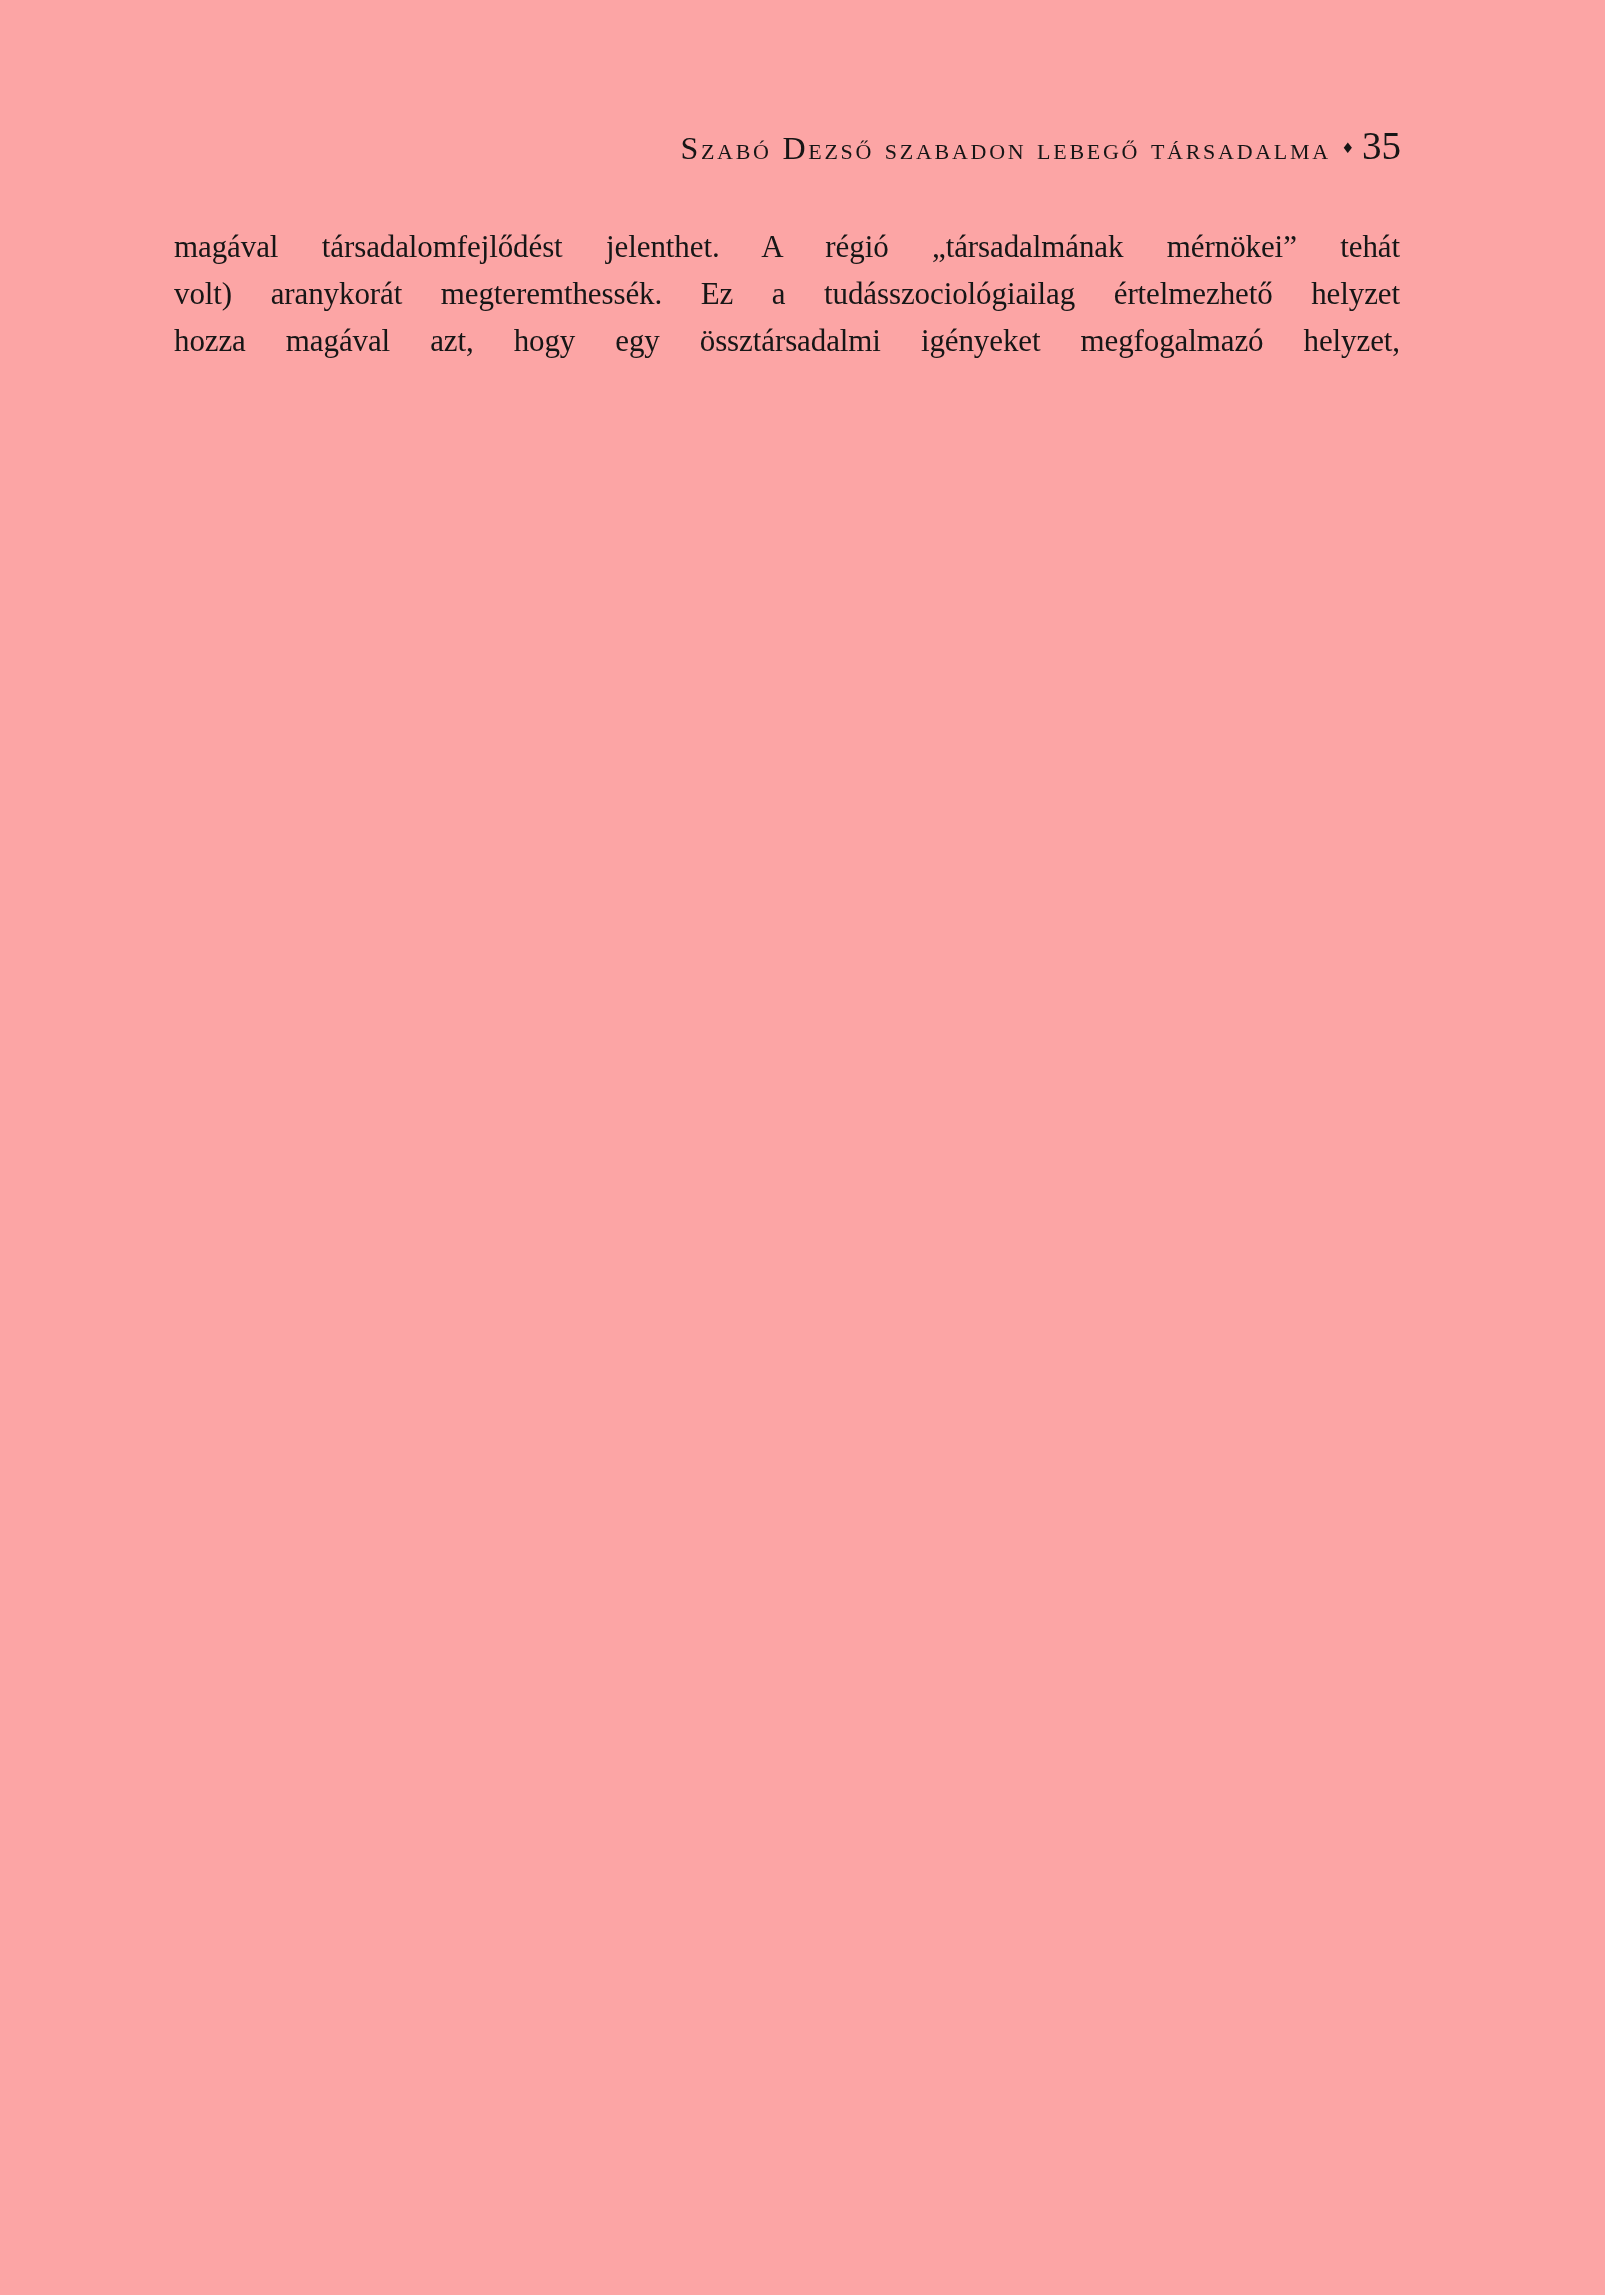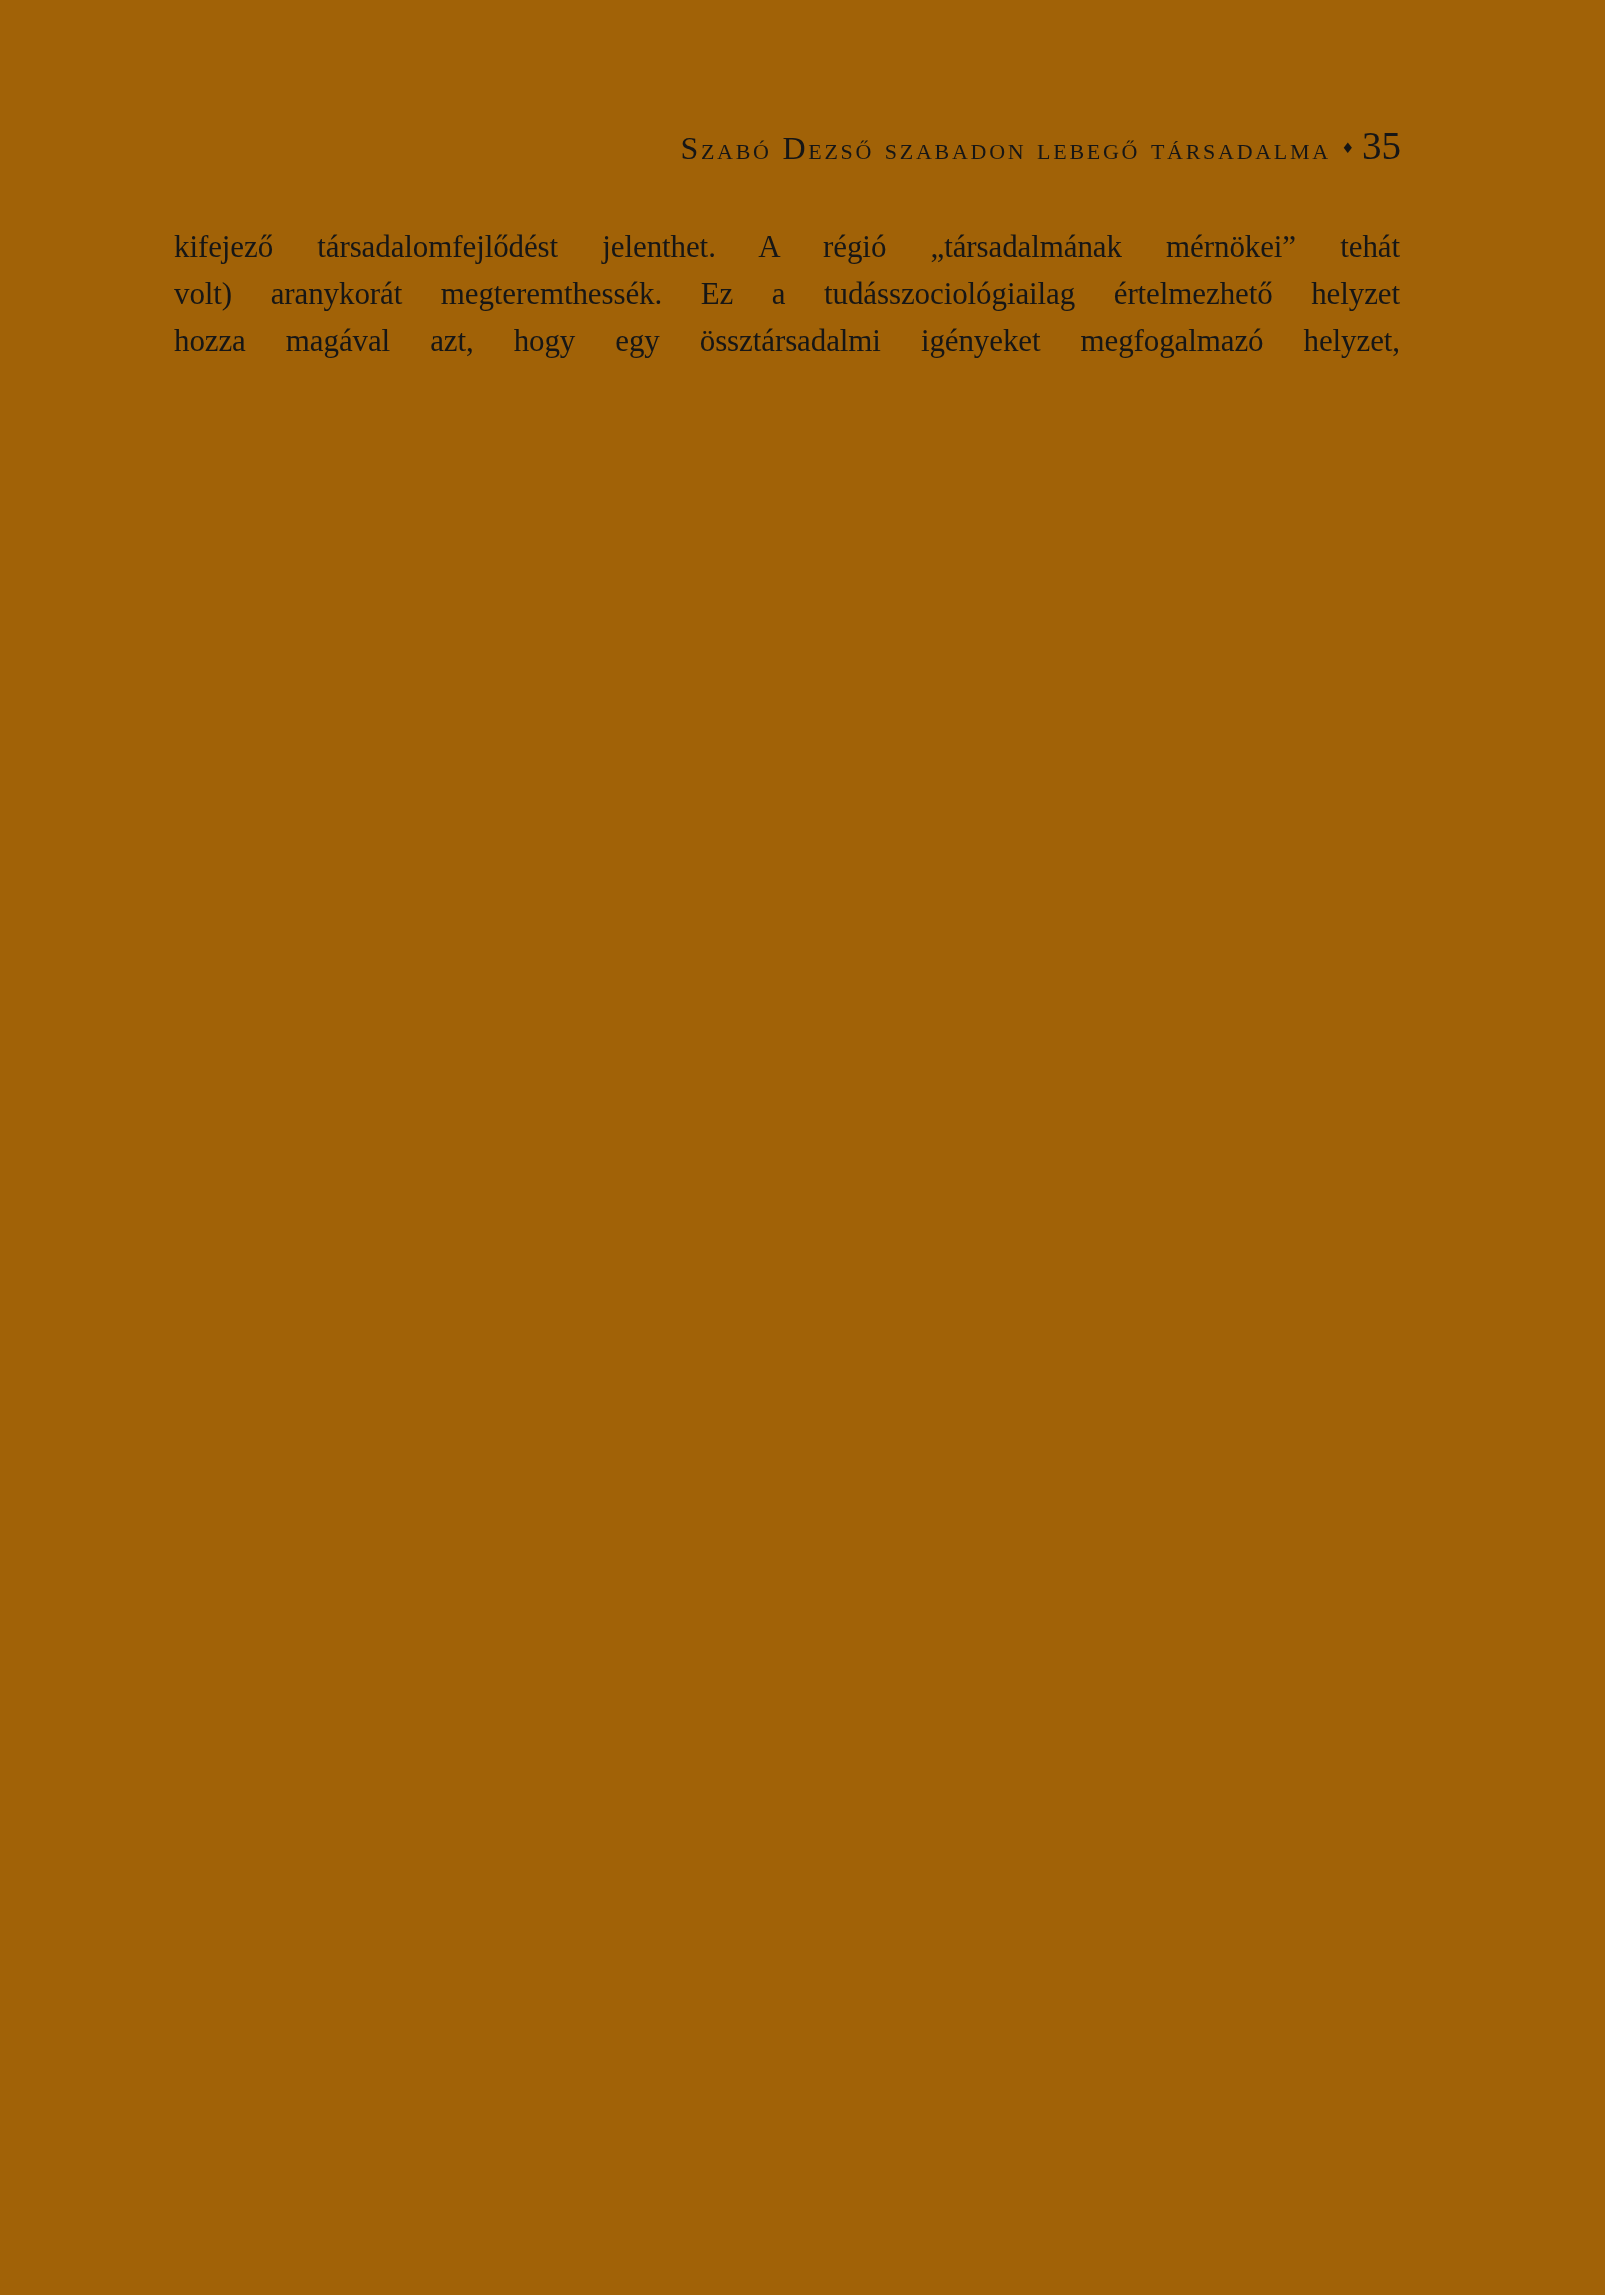--- a/index.html
+++ b/index.html
@@ -4,21 +4,21 @@
 <style>
   html, body {
     margin: 0;
     padding: 0;
     background: #ffffff;
   }
   .page {
     position: relative;
     width: 1605px;
     height: 2295px;
-    background: #a16207;
+    background: #fca5a5;
     overflow: hidden;
     font-family: "Liberation Serif", "DejaVu Serif", serif;
     color: #161616;
   }
   
   .running-header {
     position: absolute;
     top: 129px;
     left: 174px;
     right: 204px;
@@ -71,19 +71,19 @@
 </head>
 <body>
 
 <div class="page">
 
   <div class="running-header">
     <span class="running-title">Szabó Dezső szabadon lebegő társadalma</span><span class="diamond">♦</span><span class="page-number">35</span>
   </div>
 
   <div class="body-text">
-    <div class="text-line">kifejező társadalomfejlődést jelenthet. A régió „társadalmának mérnökei” tehát</div>
+    <div class="text-line">magával társadalomfejlődést jelenthet. A régió „társadalmának mérnökei” tehát</div>
     <div class="text-line">volt) aranykorát megteremthessék. Ez a tudásszociológiailag értelmezhető helyzet</div>
     <div class="text-line">hozza magával azt, hogy egy össztársadalmi igényeket megfogalmazó helyzet,</div>
   </div>
 
 </div>
 
 
 </body></html>

